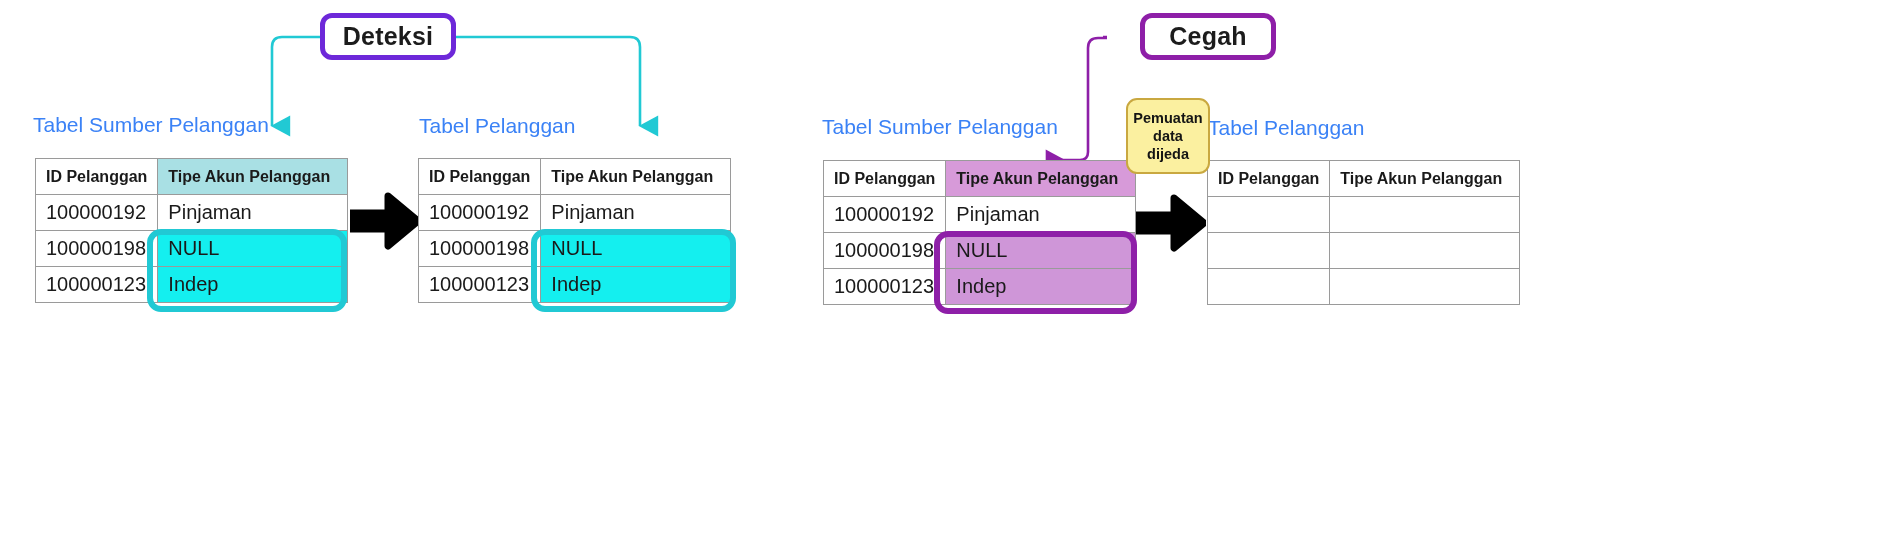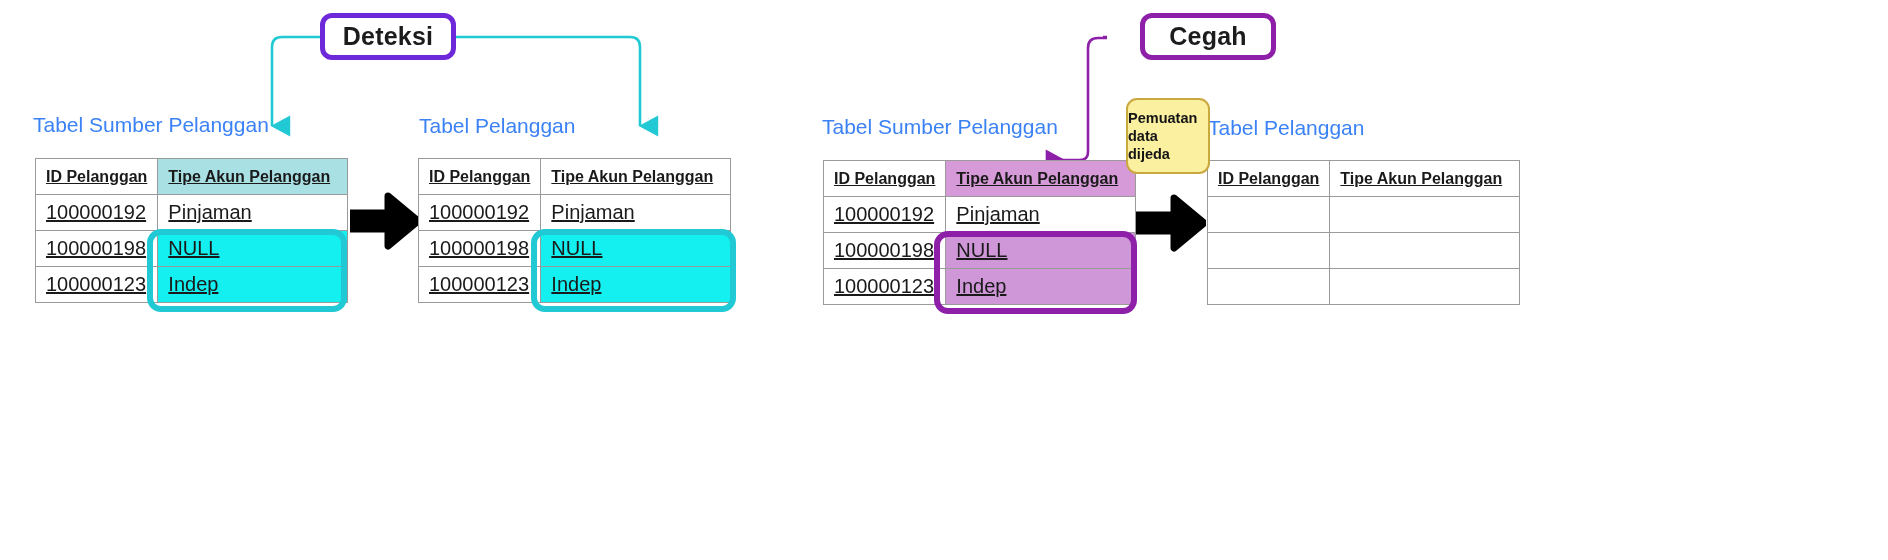--- a/index.html
+++ b/index.html
@@ -53,21 +53,20 @@
   .t-dst-left   { left: 419px;  top: 114px; }
   .t-src-right  { left: 822px;  top: 115px; }
   .t-dst-right  { left: 1208px; top: 116px; }
 
   
   .tbl {
     position: absolute;
     border-collapse: collapse;
     background: #22c55e;
     table-layout: fixed;
-    text-decoration: underline;
   }
   .tbl td, .tbl th {
     border: 1px solid #9a9a9a;
     height: 36px;
     padding: 0 10px;
     font-size: 20px;
     text-align: left;
     vertical-align: middle;
     background: #ffffff;
     font-weight: normal;
@@ -112,21 +111,21 @@
   .conn { position: absolute; left: 0; top: 0; width: 1888px; height: 560px; overflow: visible; }
 
   
   .sticky {
     position: absolute;
     left: 1126px; top: 98px; width: 84px; height: 76px;
     background: #fbf0a0;
     border: 2px solid #c9a840;
     border-radius: 11px;
     display: flex; flex-direction: column;
-    align-items: flex-start; justify-content: center;
+    align-items: center; justify-content: center;
     font-size: 14.5px; font-weight: bold;
     line-height: 1.25;
     color: #141414;
     text-align: center;
     z-index: 6;
   }
 </style>
 </head>
 <body>
 

